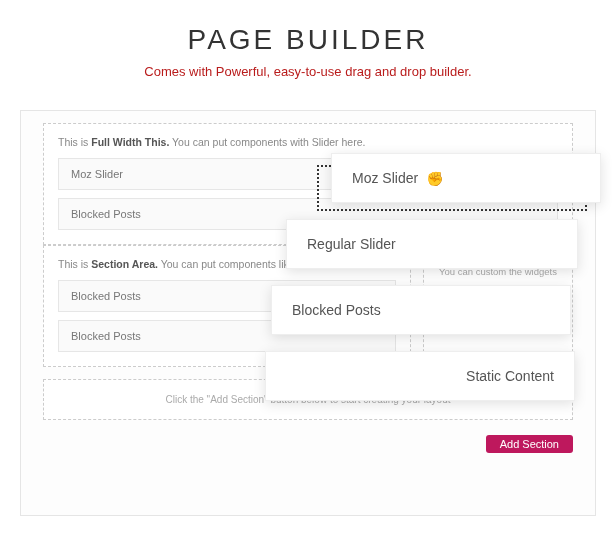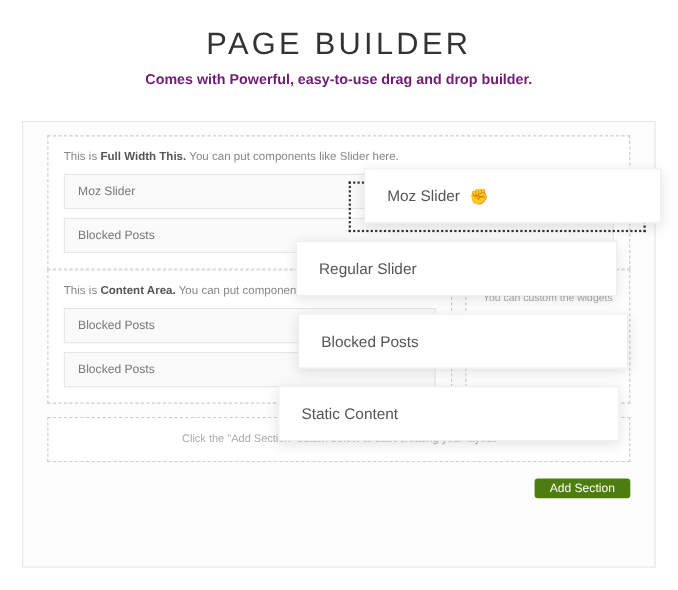--- a/index.html
+++ b/index.html
@@ -13,23 +13,22 @@
   }
   .heading-block { text-align: center; padding-top: 24px; }
   .heading {
     font-size: 28px;
     letter-spacing: 3px;
     font-weight: 400;
     color: #333;
   }
   .subheading {
     font-size: 13px;
-    color: #701a75;
+    color: #b91c1c;
     margin-top: 8px;
-    font-weight: bold;
   }
   .app-frame {
     position: absolute;
     left: 20px;
     right: 20px;
     top: 110px;
     bottom: 20px;
     border: 1px solid #e5e5e5;
     background: #fdfdfd;
   }
@@ -80,21 +79,21 @@
     color: #aaa;
     text-align: center;
     padding: 14px;
     margin-top: 12px;
   }
   .footer-row {
     margin-top: 14px;
     text-align: right;
   }
   .add-btn {
-    background: #4d7c0f;
+    background: #be185d;
     color: #fff;
     font-size: 11px;
     padding: 3px 14px;
     border: none;
     border-radius: 3px;
     cursor: pointer;
   }
   
   .picker {
     position: absolute;
@@ -127,31 +126,31 @@
 <div class="heading-block">
   <div class="heading">PAGE BUILDER</div>
   <div class="subheading">Comes with Powerful, easy-to-use drag and drop builder.</div>
 </div>
 
 <div class="app-frame">
   <div class="app-inner">
 
     <div class="area-box">
       <div class="area-label">
-        <span>This is </span><strong>Full Width This.</strong><span> You can put components like Slider here.</span>
+        <span>This is </span><strong>Full Width This.</strong><span> You can put components with Slider here.</span>
       </div>
       <div class="row-block">Moz Slider</div>
       <div class="row-block">Blocked Posts</div>
     </div>
 
     <div class="content-sidebar-wrap">
       <div class="col-main">
         <div class="area-box">
           <div class="area-label">
-            <span>This is </span><strong>Content Area.</strong><span> You can put components like Blocked Post...</span>
+            <span>This is </span><strong>Section Area.</strong><span> You can put components like Blocked Post...</span>
           </div>
           <div class="row-block">Blocked Posts</div>
           <div class="row-block">Blocked Posts</div>
         </div>
       </div>
       <div class="col-side">
         <div class="side-box">You can custom the widgets</div>
       </div>
     </div>
 
@@ -163,25 +162,25 @@
 
   </div>
 
   <div class="ghost-outline" style="left:296px; top:54px; width:270px; height:46px;"></div>
 
   <div class="picker" style="left:310px; top:42px; width:270px;">
     <span>Moz Slider</span>
   </div>
   <span class="grab-cursor" style="left:406px; top:60px;">✊</span>
 
-  <div class="picker" style="left:248px; top:108px; width:292px;">
+  <div class="picker" style="left:265px; top:108px; width:292px;">
     <span>Regular Slider</span>
   </div>
 
   <div class="picker" style="left:250px; top:174px; width:300px;">
     <span>Blocked Posts</span>
   </div>
 
-  <div class="picker" style="left:232px; top:240px; width:310px;">
+  <div class="picker" style="left:244px; top:240px; width:310px;text-align:right;">
     <span>Static Content</span>
   </div>
 
 </div>
 
 </body></html>

